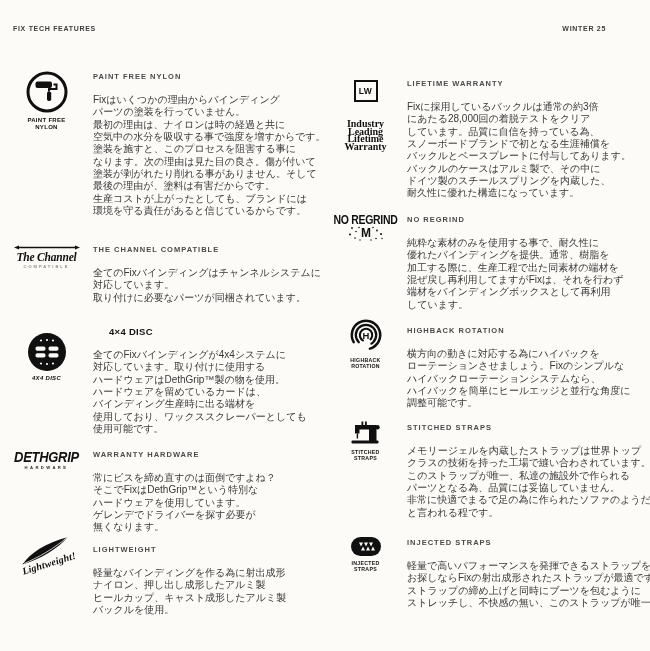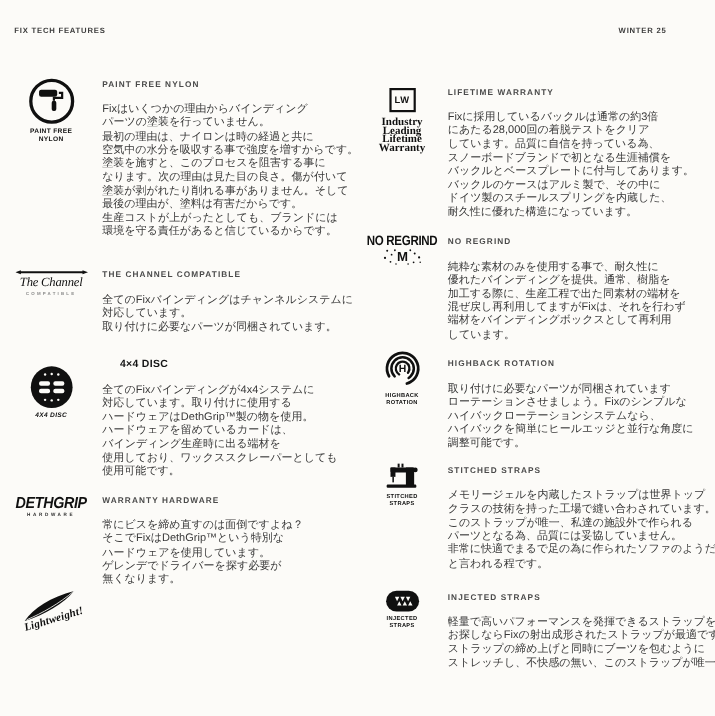--- a/index.html
+++ b/index.html
@@ -21,23 +21,23 @@
   .heading{margin:0 0 13px 0;font-size:7.5px;font-weight:bold;letter-spacing:1px;color:#4a4a4a;line-height:9px;}
   .heading.heading-strong{font-size:9.5px;letter-spacing:0.3px;color:#141414;margin-left:16px;}
   .body{font-size:10px;line-height:12.35px;color:#383838;white-space:pre;}
 
   .icon-label{margin-top:3px;font-size:6px;font-weight:bold;line-height:6.8px;letter-spacing:0.3px;color:#101010;white-space:pre-line;}
   .icon-label.tiny{font-size:5.2px;line-height:6px;}
   .icon-label.serif{font-family:"Liberation Serif",serif;font-size:10px;line-height:7.6px;letter-spacing:0;}
   .icon-label.italic{font-style:italic;}
 
   .lw-box{width:20px;height:18px;border:2.2px solid #101010;display:flex;align-items:center;justify-content:center;
-          font-size:8.5px;font-weight:bold;letter-spacing:0.5px;color:#101010;background:#fcfbf8;margin-bottom:3px;text-align:center;}
-
-  .channel-name{font-family:"Liberation Serif",serif;font-style:italic;font-weight:normal;font-size:11.5px;
+          font-size:8.5px;font-weight:bold;letter-spacing:0.5px;color:#101010;background:#fcfbf8;margin-bottom:15px;text-align:center;}
+
+  .channel-name{font-family:"Liberation Serif",serif;font-style:italic;font-weight:bold;font-size:11.5px;
                 letter-spacing:-0.2px;color:#101010;line-height:12px;margin-top:1px;white-space:nowrap;}
   .channel-sub{font-size:4px;letter-spacing:2px;color:#8a8a8a;font-weight:bold;margin-top:1px;}
 
   .dethgrip-name{font-style:italic;font-weight:bold;font-size:13px;letter-spacing:-0.3px;color:#101010;
                  transform:scaleY(1.12);line-height:13px;white-space:nowrap;}
   .dethgrip-sub{font-size:4.2px;letter-spacing:2.4px;font-weight:bold;color:#2b2b2b;margin-top:2px;}
 
   .noregrind-name{font-weight:bold;font-size:10.5px;letter-spacing:-0.3px;color:#101010;
                   transform:scaleY(1.18);line-height:11px;white-space:nowrap;}
 
@@ -145,20 +145,27 @@
 
   <section class="feature left" style="top:545px">
     <div class="icon-cell" style="margin-top:-4px">
       <div class="lw-rot">
         <svg width="54" height="16" viewBox="0 0 54 16">
           <path d="M1 14 C12 5 30 0 52 1 C40 9 20 14 1 14 Z" fill="#101010"></path>
           <path d="M52 1 C36 8 18 12 3 13.5" fill="none" stroke="#fcfbf8" stroke-width="0.7"></path>
         </svg>
         <div class="script-name">Lightweight!</div>
       </div>
+    </div>
+    <div class="text-cell">
+      <h2 class="heading">LIGHTWEIGHT</h2>
+      <div class="body">軽量なバインディングを作る為に射出成形
+ナイロン、押し出し成形したアルミ製
+ヒールカップ、キャスト成形したアルミ製
+バックルを使用。</div>
     </div>
   </section>
 
   <section class="feature right" style="top:79px">
     <div class="icon-cell" style="margin-top:1px">
       <div class="lw-box">LW</div>
       <div class="icon-label serif">Industry Leading
 Lifetime Warranty</div>
     </div>
     <div class="text-cell">
@@ -210,21 +217,21 @@
         <circle cx="19" cy="17" r="6.2" fill="none" stroke="#101010" stroke-width="2.1" stroke-linecap="round" stroke-dasharray="30 9" transform="rotate(120 19 17)"></circle>
         <circle cx="19" cy="17" r="10.2" fill="none" stroke="#101010" stroke-width="2.3" stroke-linecap="round" stroke-dasharray="50 14" transform="rotate(135 19 17)"></circle>
         <circle cx="19" cy="17" r="14.2" fill="none" stroke="#101010" stroke-width="2.5" stroke-linecap="round" stroke-dasharray="70 19.2" transform="rotate(150 19 17)"></circle>
         <text x="19" y="20.5" text-anchor="middle" font-family="Liberation Sans,sans-serif" font-weight="bold" font-size="9.5" fill="#101010">H</text>
       </svg>
       <div class="icon-label tiny">HIGHBACK
 ROTATION</div>
     </div>
     <div class="text-cell">
       <h2 class="heading">HIGHBACK ROTATION</h2>
-      <div class="body">取り付けに必要なパーツが同梱されています
+      <div class="body">横方向の動きに対応する為にハイバックを
 ローテーションさせましょう。Fixのシンプルな
 ハイバックローテーションシステムなら、
 ハイバックを簡単にヒールエッジと並行な角度に
 調整可能です。</div>
     </div>
   </section>
 
   <section class="feature right" style="top:423px">
     <div class="icon-cell" style="margin-top:-3px">
       <svg width="32" height="26" viewBox="0 0 32 26">

